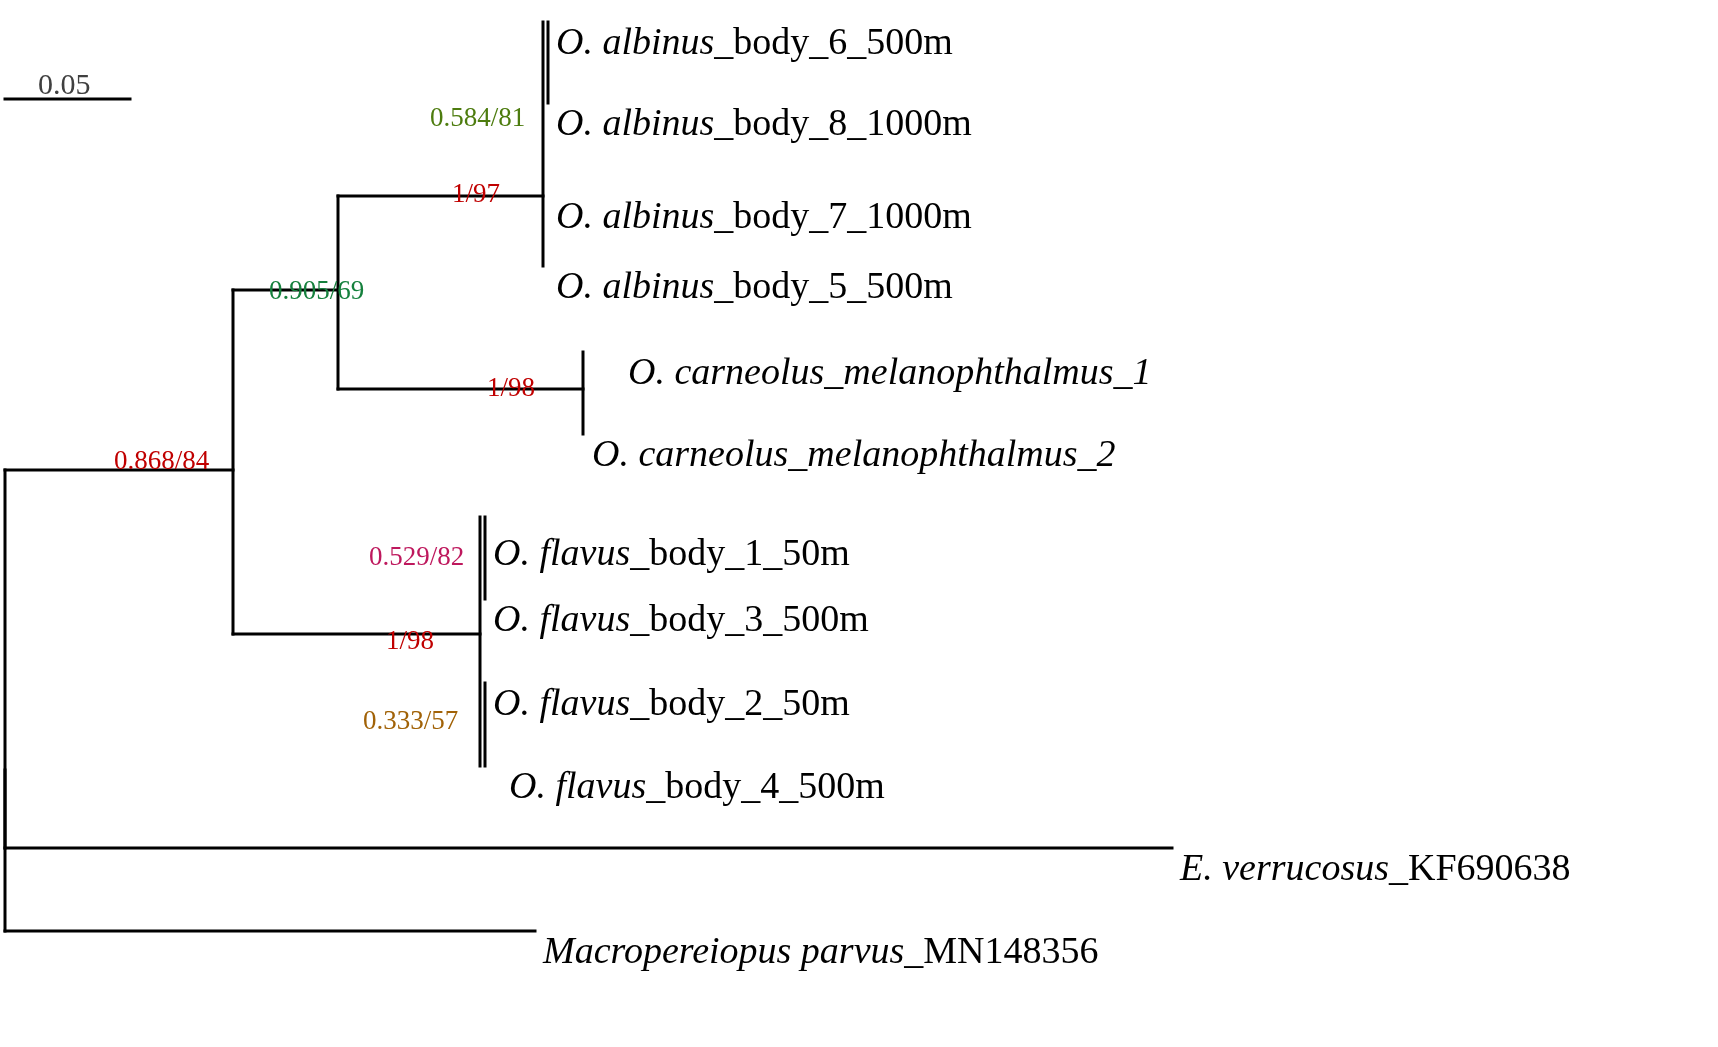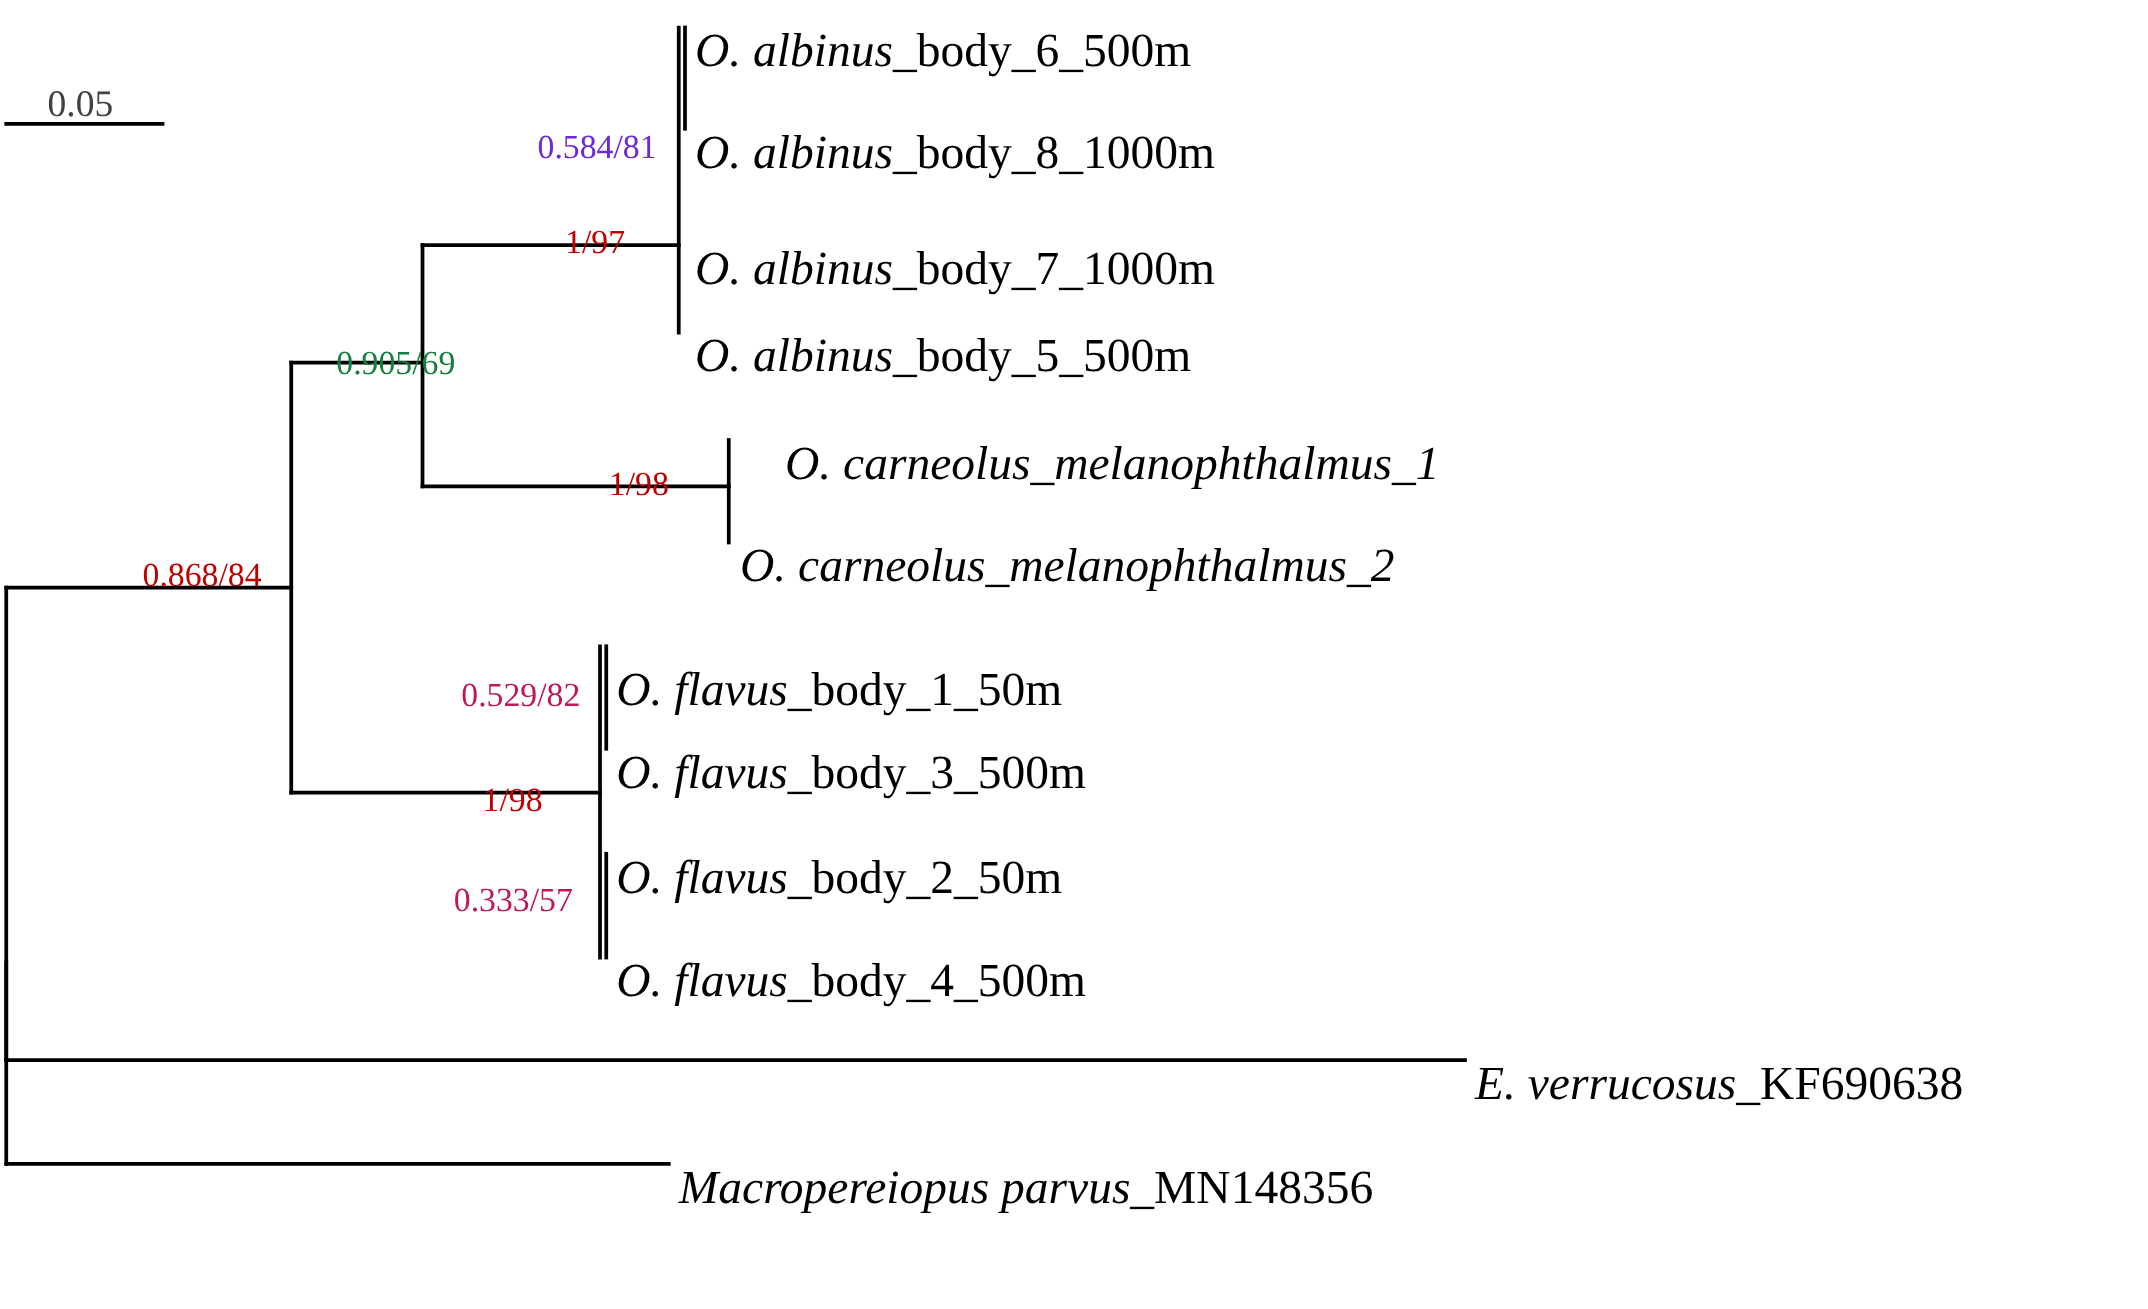--- a/index.html
+++ b/index.html
@@ -80,28 +80,28 @@
 <div id="tip-layer">
     <div class="tip-label" style="left: 556px; top: 22px;"><span class="sci">O.</span><span class="sci"> albinus</span><span>_body_6_500m</span></div>
     <div class="tip-label" style="left: 556px; top: 103px;"><span class="sci">O.</span><span class="sci"> albinus</span><span>_body_8_1000m</span></div>
     <div class="tip-label" style="left: 556px; top: 196px;"><span class="sci">O.</span><span class="sci"> albinus</span><span>_body_7_1000m</span></div>
     <div class="tip-label" style="left: 556px; top: 266px;"><span class="sci">O.</span><span class="sci"> albinus</span><span>_body_5_500m</span></div>
     <div class="tip-label" style="left: 592px; top: 352px; margin-left: 36px;"><span class="sci">O.</span><span class="sci"> carneolus_melanophthalmus_1</span></div>
     <div class="tip-label" style="left: 592px; top: 434px;"><span class="sci">O.</span><span class="sci"> carneolus_melanophthalmus_2</span></div>
     <div class="tip-label" style="left: 493px; top: 533px;"><span class="sci">O.</span><span class="sci"> flavus</span><span>_body_1_50m</span></div>
     <div class="tip-label" style="left: 493px; top: 599px;"><span class="sci">O.</span><span class="sci"> flavus</span><span>_body_3_500m</span></div>
     <div class="tip-label" style="left: 493px; top: 683px;"><span class="sci">O.</span><span class="sci"> flavus</span><span>_body_2_50m</span></div>
-    <div class="tip-label" style="left: 493px; top: 766px;"><span class="sci">O.</span><span class="sci"> flavus</span><span>_body_4_500m</span></div>
+    <div class="tip-label" style="left: 509px; top: 766px;"><span class="sci">O.</span><span class="sci"> flavus</span><span>_body_4_500m</span></div>
     <div class="tip-label" style="left: 1180px; top: 848px;"><span class="sci">E.</span><span class="sci"> verrucosus</span><span>_KF690638</span></div>
     <div class="tip-label" style="left: 543px; top: 931px;"><span class="sci">Macropereiopus parvus</span><span>_MN148356</span></div>
   </div>
 <div id="support-layer">
-    <div class="support-label" style="left: 430px; top: 104px; color: #6d28d9;">0.584/81</div>
+    <div class="support-label" style="left: 430px; top: 104px; color: #4d7c0f;">0.584/81</div>
     <div class="support-label" style="left: 452px; top: 180px; color: rgb(192, 0, 0);">1/97</div>
     <div class="support-label" style="left: 221px; top: 277px; color: #15803d; margin-left: 48px;">0.905/69</div>
     <div class="support-label" style="left: 487px; top: 374px; color: rgb(192, 0, 0);">1/98</div>
     <div class="support-label" style="left: 114px; top: 447px; color: rgb(192, 0, 0);">0.868/84</div>
     <div class="support-label" style="left: 369px; top: 543px; color: #be185d;">0.529/82</div>
     <div class="support-label" style="left: 386px; top: 627px; color: rgb(192, 0, 0);">1/98</div>
-    <div class="support-label" style="left: 363px; top: 707px; color: #be185d; text-align: center;">0.333/57</div>
+    <div class="support-label" style="left: 363px; top: 707px; color: #a16207; text-align: center;">0.333/57</div>
   </div>
 
 <div class="scale-label" id="scale-label" style="left: 38px; top: 69px;">0.05</div>
 
 </body></html>

